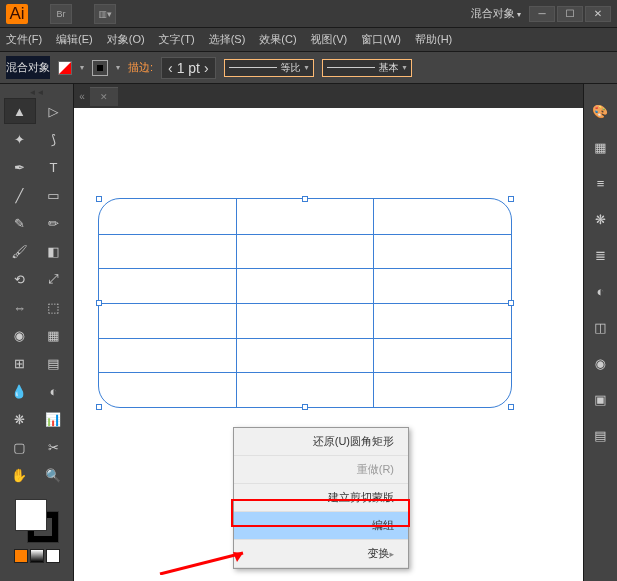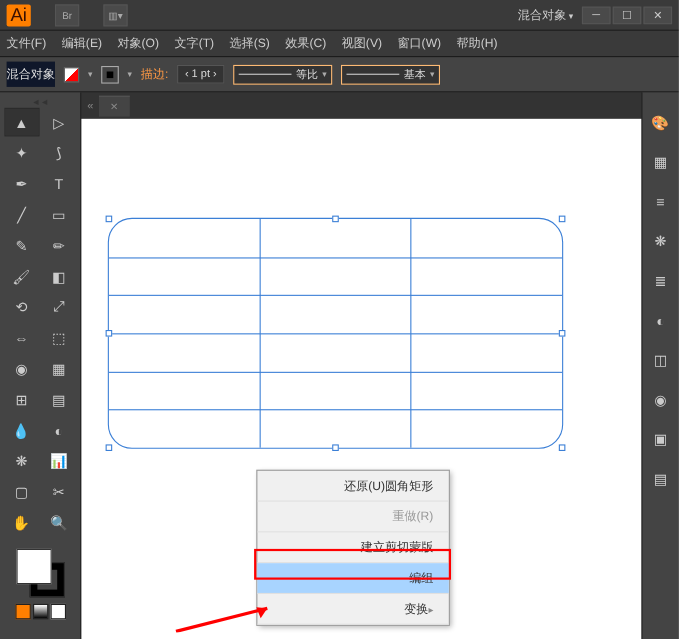--- a/index.html
+++ b/index.html
@@ -11,21 +11,21 @@
 .top-label:after{content:" ▾";font-size:8px}
 .win-ctrl{display:flex;gap:2px}
 .win-btn{width:26px;height:16px;background:#4a4a4a;display:flex;align-items:center;justify-content:center;font-size:10px;color:#ccc;border:1px solid #555}
 .menu-bar{height:24px;background:#3a3a3a;display:flex;align-items:center;padding:0 6px;gap:14px;border-bottom:1px solid #1a1a1a}
 .menu-bar span{color:#ccc;font-size:11px;cursor:default}
 .ctrl-bar{height:32px;background:#444;display:flex;align-items:center;padding:0 6px;gap:8px;border-bottom:1px solid #1a1a1a}
 .ctrl-label{color:#ddd;font-size:11px;background:#0f172a;padding:4px 0}
 .l-arr{width:14px;height:14px;background:linear-gradient(135deg,#fff 49%,red 51%);border:1px solid #666}
 .sw-box{width:16px;height:16px;border:1px solid #aaa;display:flex;align-items:center;justify-content:center}
 .sw-box.inner:before{content:"";width:6px;height:6px;background:#000}
-.stroke-sel{background:#333;border:1px solid #555;color:#ddd;padding:2px 6px;font-size:10px}
+.stroke-sel{background:#333;border:1px solid #555;color:#ddd;padding:2px 6px;font-size:14px}
 .main{display:flex;height:calc(100% - 84px);position:relative}
 .toolbar{width:74px;background:#444;border-right:1px solid #1a1a1a;display:flex;flex-direction:column;align-items:center;padding:4px 0}
 .tool-dbl{width:8px;display:flex;justify-content:center;color:#333;font-size:8px;margin-bottom:2px}
 .tool-grid{display:grid;grid-template-columns:30px 30px;gap:4px}
 .tool{width:30px;height:24px;display:flex;align-items:center;justify-content:center;color:#ccc;font-size:13px;cursor:default}
 .tool.sel{background:#333;outline:1px solid #2a2a2a}
 .fill-stroke{position:relative;width:48px;height:48px;margin-top:10px}
 .fs-fill{position:absolute;top:2px;left:2px;width:32px;height:32px;background:#fff;border:1px solid #333}
 .fs-stroke{position:absolute;bottom:2px;right:2px;width:32px;height:32px;background:#000;border:1px solid #333}
 .fs-stroke:before{content:"";position:absolute;top:6px;left:6px;right:6px;bottom:6px;background:#444}

